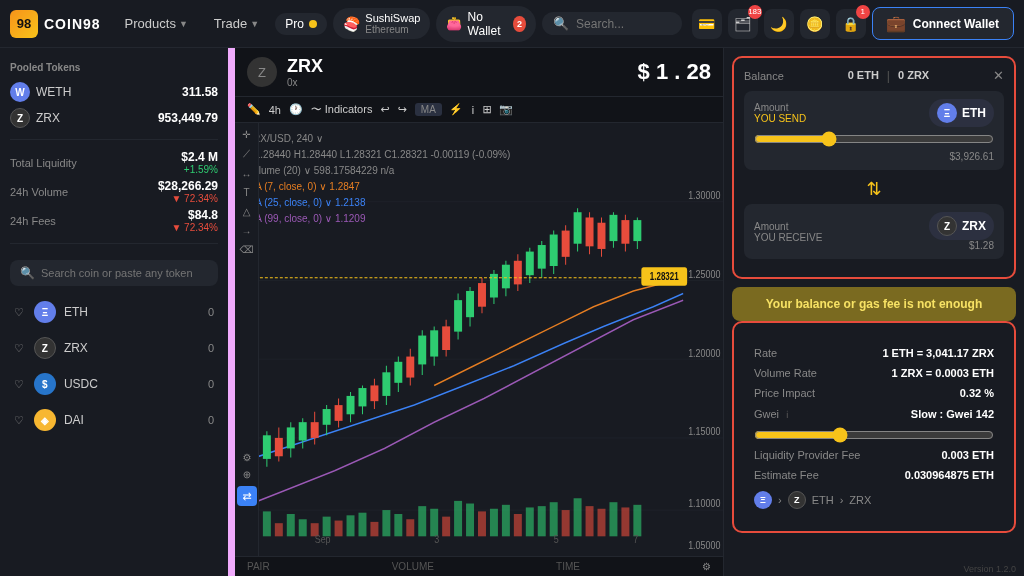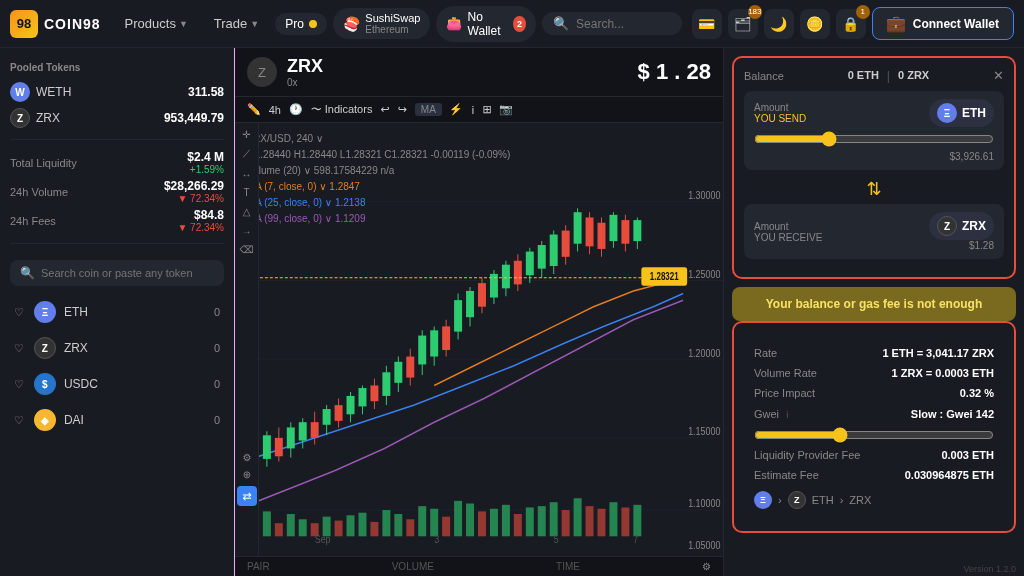--- a/index.html
+++ b/index.html
@@ -88,21 +88,21 @@
       display: flex; align-items: center; gap: 6px; margin-left: 4px;
     }
     .header-icon-btn {
       background: #23272f; border: none; color: #ccc;
       border-radius: 8px; width: 30px; height: 30px;
       display: flex; align-items: center; justify-content: center;
       cursor: pointer; font-size: 14px; position: relative;
     }
     .icon-num {
       position: absolute; top: -4px; right: -4px;
-      background: #a16207; color: #fff;
+      background: #ef4444; color: #fff;
       border-radius: 50%; width: 14px; height: 14px;
       font-size: 8px; display: flex; align-items: center; justify-content: center;
     }
     .connect-wallet-btn {
       background: #23272f; border: 1px solid #3b82f6;
       color: #fff; border-radius: 8px;
       padding: 6px 14px; font-size: 12px; font-weight: 600;
       cursor: pointer; display: flex; align-items: center; gap: 6px;
       white-space: nowrap;
     }
@@ -112,21 +112,21 @@
     .main-content {
       display: flex;
       flex: 1;
       overflow: hidden;
     }
 
     
     .left-sidebar {
       width: 235px;
       background: #181b22;
-      border-right: 1px solid #f0abfc;
+      border-right: 7px solid #f0abfc;
       display: flex; flex-direction: column;
       padding: 10px;
       flex-shrink: 0;
       overflow-y: auto;
     }
     .section-label {
       color: #888; font-size: 10px; font-weight: 600;
       margin-bottom: 6px; margin-top: 4px;
     }
     .token-row {

